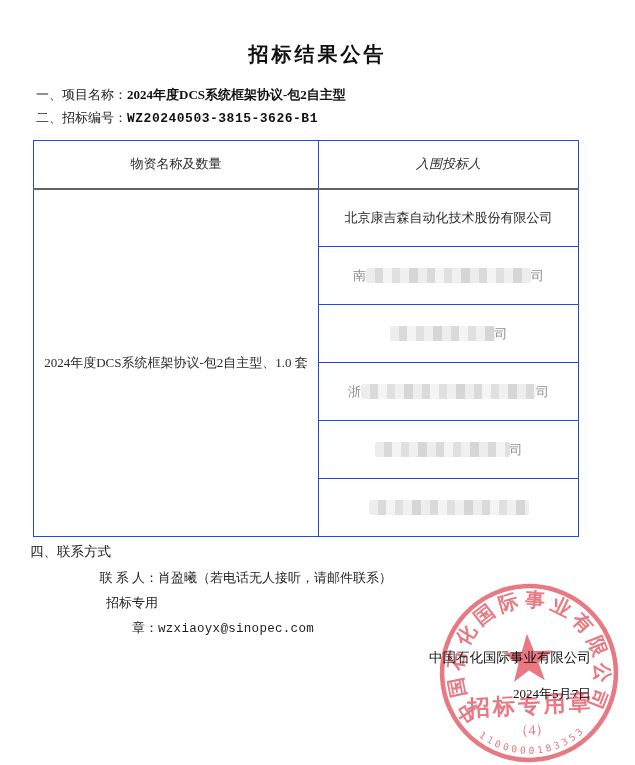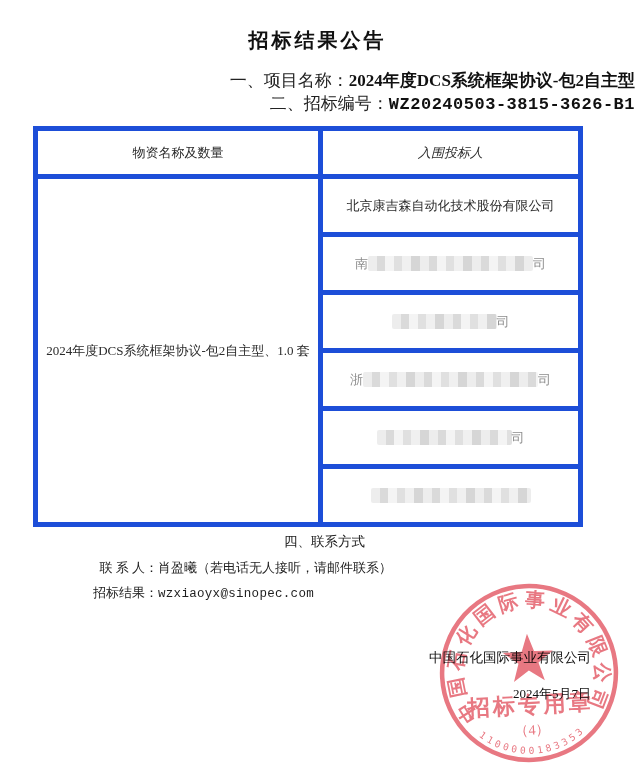--- a/index.html
+++ b/index.html
@@ -5,42 +5,42 @@
   * { margin:0; padding:0; box-sizing:border-box; }
   html,body { width:635px; height:765px; }
   body {
     position:relative;
     background:#ffffff;
     overflow:hidden;
     font-family:"Liberation Serif", serif;
     color:#1c1c1c;
   }
   .doc-title {
-    margin-top:27px;
+    margin-top:41px;
     text-align:center;
     font-size:20px;
     font-weight:bold;
     letter-spacing:3px;
     color:#111;
   }
   .head-items { margin:15px 0 0 36px; }
-  .head-item { font-size:17px; line-height:23px;text-align:right; }
+  .head-item { font-size:13px; line-height:23px; }
   .head-item .lbl { color:#222; }
   .head-item .val { font-weight:bold; color:#111; }
   .head-item .val.mono { font-family:Liberation Mono, monospace; letter-spacing:0.5px; }
   .head-item.gap { margin-top:8px; }
 
   table.result {
     margin:10px 0 0 33px;
     border-collapse:collapse;
     table-layout:fixed;
     width:545px;
   }
   table.result td, table.result th {
-    border:5px solid #1d4ed8;
+    border:1px solid #1d4ed8;
     font-size:13px;
     font-weight:normal;
     text-align:center;
     vertical-align:middle;
     color:#2b2b2b;
     padding:0 6px;
   }
   table.result th { height:48px; border-bottom:2px solid #636363; }
   .col-left  { width:285px; }
   .col-right { width:260px;font-style:italic; }
@@ -54,21 +54,21 @@
     background:
       repeating-linear-gradient(90deg,
         #ededed 0 9px, #dadada 9px 17px, #f4f4f4 17px 26px,
         #e0e0e0 26px 34px, #f0f0f0 34px 43px, #d6d6d6 43px 52px);
     filter:blur(0.7px);
   }
   .bar-w165 { width:165px; } .bar-w105 { width:105px; }
   .bar-w175 { width:175px; } .bar-w135 { width:135px; } .bar-w160 { width:160px; }
   .ghost { color:#6f6f6f; opacity:0.8; }
 
-  .section4 { margin:6px 16px 0 30px; font-size:13.5px;text-align:center; }
+  .section4 { margin:6px 16px 0 30px; font-size:13.5px; }
   .contact-block { margin:4px 0 0 57px; }
   .contact-line { font-size:13px; line-height:25px; color:#1e1e1e;margin-left:35px; }
   .c-label { display:inline-block; width:66px; text-align:right; }
   .c-val.mono { font-family:"Liberation Mono", monospace; font-size:12.5px; letter-spacing:0.3px; }
 
   .signature {
     position:absolute;
     top:649px; right:44px;
     text-align:right;
     z-index:2;
@@ -140,21 +140,21 @@
   </tr>
 </tbody>
   </table>
 
 <div class="section4">四、联系方式</div>
 <div class="contact-block">
   <div class="contact-line">
     <span class="c-label">联 系 人：</span><span class="c-val">肖盈曦（若电话无人接听，请邮件联系）</span>
   </div>
   <div class="contact-line">
-    <span class="c-label">招标结果：</span><span class="c-val mono">wzxiaoyx@sinopec.com</span>
+    <span class="c-label">招标专用章：</span><span class="c-val mono">wzxiaoyx@sinopec.com</span>
   </div>
 </div>
 
 <div class="signature">
   <div class="sig-company">中国石化国际事业有限公司</div>
   <div class="sig-date">2024年5月7日</div>
 </div>
 
 <div class="seal">
   <svg viewBox="0 0 190 190" xmlns="http://www.w3.org/2000/svg">

